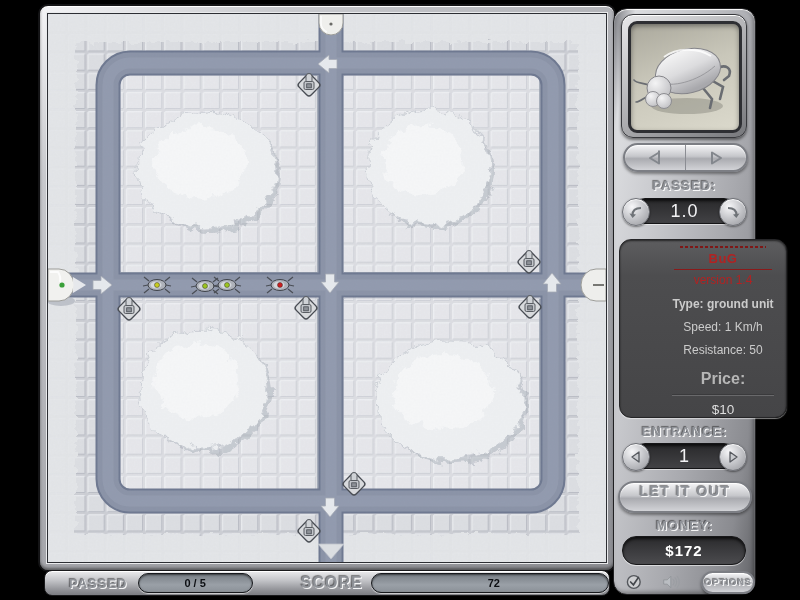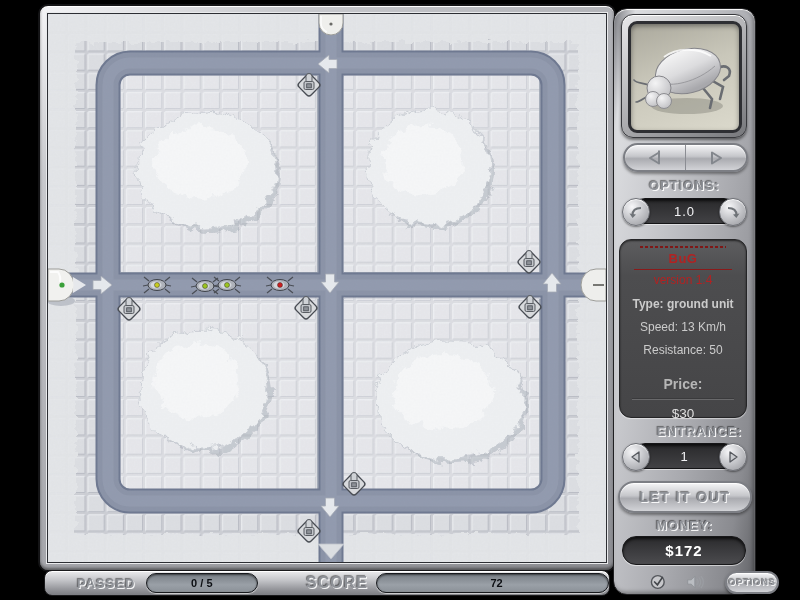--- a/index.html
+++ b/index.html
@@ -44,50 +44,50 @@
     box-shadow:0 2px 3px rgba(0,0,0,.5),inset 0 1px 0 #fff;}
   .preview-box{left:6px;top:6px;width:108px;height:106px;border-radius:9px;border:3px solid #2e2f33;
     background:linear-gradient(160deg,#aaa89c 0%,#c9c7ba 45%,#dbd9cc 100%);overflow:hidden;
     box-shadow:inset 0 2px 5px rgba(0,0,0,.4);}
 
   
   .selector{height:28px;}
   .selector .track{position:absolute;left:10px;right:10px;top:1px;bottom:1px;border-radius:13px;
     background:linear-gradient(180deg,#29292b,#424245);border:1px solid #151517;
     box-shadow:0 1px 0 rgba(255,255,255,.5),inset 0 2px 3px rgba(0,0,0,.7);
-    color:#f2f2f4;font-size:13px;display:flex;align-items:center;justify-content:center;letter-spacing:1px;}
+    color:#f2f2f4;font-size:18px;display:flex;align-items:center;justify-content:center;letter-spacing:1px;}
   .selector .round-btn{position:absolute;top:1px;width:26px;height:26px;}
   .selector .left{left:0;} .selector .right{right:0;}
 
   
   .info-panel{left:5px;top:230px;width:126px;height:177px;border-radius:12px;
     background:linear-gradient(180deg,#5d5d5f 0%,#4d4d4f 20%,#454547 100%);
     border:1px solid #252527;box-shadow:0 1px 1px rgba(255,255,255,.5),inset 0 1px 2px rgba(0,0,0,.6);
-    text-align:center;color:#c9c9c9;}
+    text-align:center;color:#c9c9c9;padding-left:40px;}
   .fineprint-rule{height:2px;margin:6px 20px 3px;
     background:repeating-linear-gradient(90deg,#7e1716 0 3px,rgba(0,0,0,0) 3px 5px);}
   .red-text{color:#b22222;}
   .unit-name{font-size:13px;font-weight:bold;letter-spacing:.5px;}
   .red-rule{height:1px;background:#8a1a1a;margin:3px 14px;}
   .stat-line{font-size:12px;margin:9px 0;color:#cbcbcb;}
-  .price-label{font-size:14px;font-weight:bold;color:#b6b6b6;margin-top:19px;text-align:center;}
+  .price-label{font-size:16px;font-weight:bold;color:#b6b6b6;margin-top:13px;text-align:center;}
   .gray-rule{height:1px;background:#3a3a3c;box-shadow:0 1px 0 #69696b;margin:6px 12px 0;}
   .price-value{font-size:13.5px;color:#dedede;margin-top:7px;}
 
-  .letout-btn{left:4px;top:472px;width:130px;height:28px;display:flex;align-items:center;justify-content:center;}
+  .letout-btn{left:4px;top:472px;width:130px;height:28px;display:flex;justify-content:center;}
   .letout-btn span{font-size:14px;letter-spacing:1.5px;}
   .options-btn{width:70px;height:19px;display:flex;align-items:center;justify-content:center;}
   .options-btn span{font-size:9px;letter-spacing:1px;}
 
   .status-pill{height:18px;border-radius:999px;border:1px solid #17191d;color:#0d0f13;
     background:linear-gradient(180deg,#787e85 0%,#9aa0a7 60%,#8b9198 100%);
     box-shadow:0 1px 1px rgba(255,255,255,.65),inset 0 1px 2px rgba(0,0,0,.55);
     display:flex;align-items:center;justify-content:center;font-size:11px;font-weight:bold;}
 
-  .icon-row{left:0;top:560px;width:141px;height:26px;display:flex;align-items:center;gap:20px;padding-left:12px;box-sizing:border-box;margin-left:24px;}
+  .icon-row{left:0;top:560px;width:141px;height:26px;display:flex;align-items:center;gap:20px;padding-left:12px;box-sizing:border-box;}
 </style>
 </head>
 <body>
 
 <div class="abs board-frame">
   <div class="abs board-inner">
     <svg width="558" height="548" viewBox="0 0 558 548" xmlns="http://www.w3.org/2000/svg">
       <defs>
         <pattern id="tiles" width="19.2" height="19.2" patternUnits="userSpaceOnUse">
           <rect width="19.2" height="19.2" fill="#ccced4"></rect>
@@ -236,21 +236,21 @@
             <ellipse rx="9" ry="5.5" fill="#aeb2ba" stroke="#3f434a" stroke-width="1"></ellipse>
             <ellipse cx="-1" rx="5.5" ry="3.5" fill="#d5d8dd"></ellipse>
             <circle r="2.5" fill="#cc1e1e" stroke="#333" stroke-width="0.5"></circle>
           </g>
         </g>
     </svg>
   </div>
 </div>
 
 <div class="abs status-bar">
-  <span class="emboss" style="font-size:13px;margin-left:32px;">PASSED</span>
+  <span class="emboss" style="font-size:13px;margin-left:24px;">PASSED</span>
   <div class="status-pill" style="width:125px;margin-left:10px;">0 / 5</div>
   <span class="emboss" style="font-size:16px;margin-left:48px;">SCORE</span>
   <div class="status-pill" style="width:252px;margin-left:8px;padding-left:8px;">72</div>
 </div>
 
 <div class="abs sidebar">
 
   <div class="abs preview-frame">
     <div class="abs preview-box">
       <svg width="108" height="106" viewBox="0 0 108 106" xmlns="http://www.w3.org/2000/svg">
@@ -293,21 +293,21 @@
         <path d="M13,2.5 V0.5" stroke="#83878d" stroke-width="2"></path>
       </svg>
     </div>
     <div style="flex:1;display:flex;align-items:center;justify-content:center;cursor:pointer;">
       <svg width="18" height="16" viewBox="0 0 18 16">
         <polygon points="5,2.5 5,13.5 14,8" fill="none" stroke="#83878d" stroke-width="2" stroke-linejoin="round"></polygon>
       </svg>
     </div>
   </div>
 
-  <div class="abs emboss label-center" style="top:169px;">OPTIONS:</div>
+  <div class="abs emboss label-center" style="top:169px;">PASSED:</div>
   <div class="abs selector" style="left:8px;top:188px;width:125px;">
     <div class="track">1.0</div>
     <div class="round-btn left">
       <svg width="16" height="16" viewBox="0 0 16 16">
         <path d="M13,4 C7,4 4.5,7 4.5,11" fill="none" stroke="#6f7378" stroke-width="2"></path>
         <polygon points="1.5,9.5 4.6,14 8,10.5" fill="#6f7378"></polygon>
       </svg>
     </div>
     <div class="round-btn right">
       <svg width="16" height="16" viewBox="0 0 16 16">
@@ -316,28 +316,28 @@
       </svg>
     </div>
   </div>
 
   <div class="abs info-panel">
     <div class="fineprint-rule"></div>
     <div class="red-text unit-name">BuG</div>
     <div class="red-rule"></div>
     <div class="red-text" style="font-size:12px;">version 1.4</div>
     <div class="stat-line" style="margin-top:10px;font-weight:bold;">Type: ground unit</div>
-    <div class="stat-line">Speed: 13 Km/h</div>
+    <div class="stat-line">Speed: 1 Km/h</div>
     <div class="stat-line">Resistance: 50</div>
     <div class="price-label">Price:</div>
     <div class="gray-rule"></div>
-    <div class="price-value">$30</div>
-  </div>
-
-  <div class="abs emboss label-center" style="top:415px;padding-left:15px;">ENTRANCE:</div>
+    <div class="price-value">$10</div>
+  </div>
+
+  <div class="abs emboss label-center" style="top:415px;">ENTRANCE:</div>
   <div class="abs selector" style="left:8px;top:433px;width:125px;">
     <div class="track">1</div>
     <div class="round-btn left">
       <svg width="14" height="14" viewBox="0 0 14 14">
         <polygon points="10,2 10,12 3,7" fill="#c9cbcf" stroke="#55585e" stroke-width="1.3" stroke-linejoin="round"></polygon>
       </svg>
     </div>
     <div class="round-btn right">
       <svg width="14" height="14" viewBox="0 0 14 14">
         <polygon points="4,2 4,12 11,7" fill="#c9cbcf" stroke="#55585e" stroke-width="1.3" stroke-linejoin="round"></polygon>

